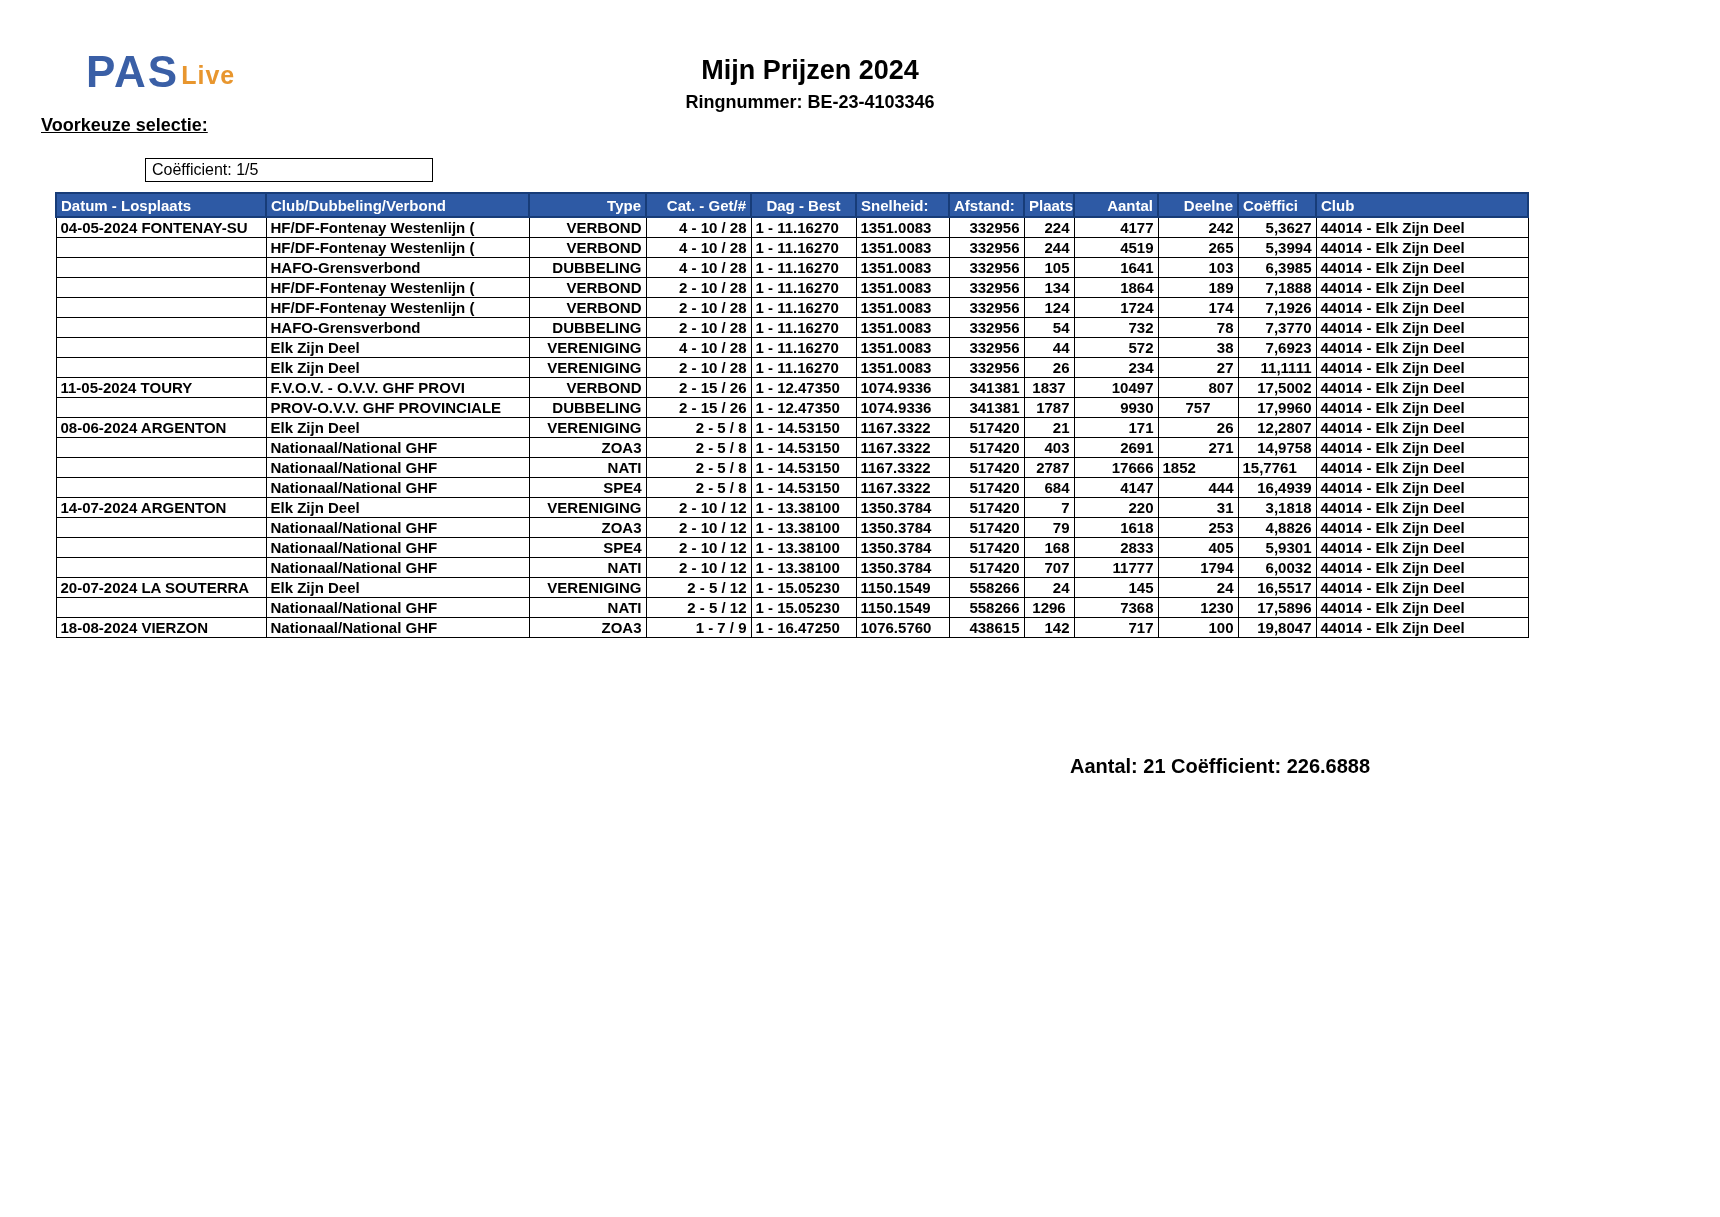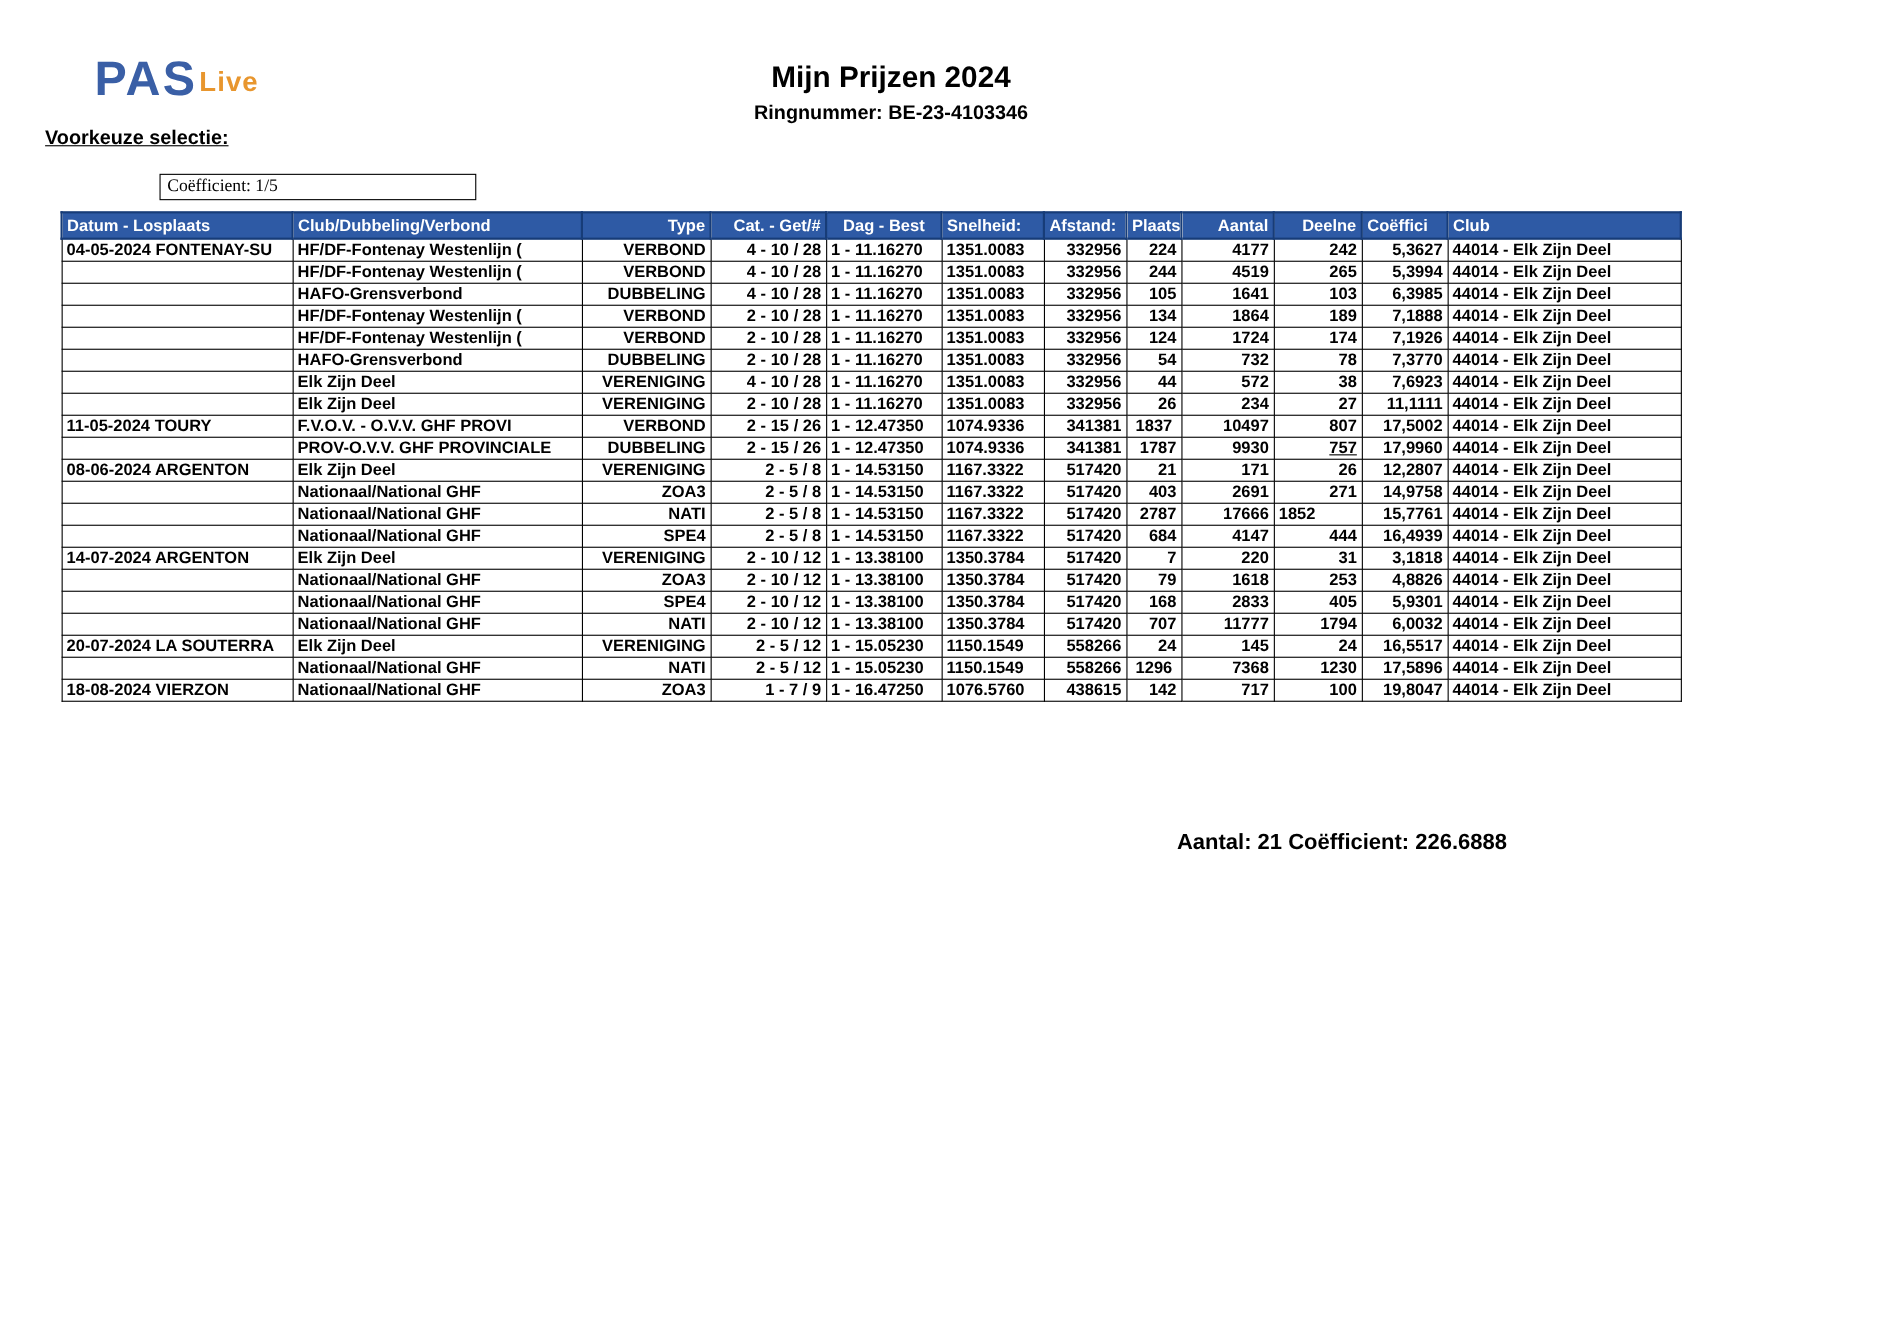--- a/index.html
+++ b/index.html
@@ -23,21 +23,21 @@
   .page-title { font-size:27px; font-weight:bold; line-height:30px; }
   .page-subtitle { font-size:18px; font-weight:bold; margin-top:7px; }
   
   .selection-label {
     position:absolute; left:41px; top:115px; font-size:18px; font-weight:bold;
     text-decoration:underline;
   }
   .coef-box {
     position:absolute; left:145px; top:158px; width:280px; height:22px;
     border:1.5px solid #000; background:#fff;
-    font-size:16px; line-height:22px; padding-left:6px;font-family:Liberation Serif, serif;
+    font-size:16px; line-height:22px; padding-left:6px;
   }
   
   table.prize-table {
     position:absolute; left:55px; top:192px; width:1472px;
     border-collapse:collapse; table-layout:fixed;
     font-size:15px;
   }
   table.prize-table th {
     background:#2e5aa5; color:#ffffff; font-weight:bold;
     border:2px solid #173c78; height:20px; padding:1px 4px;
@@ -233,21 +233,21 @@
         <tr>
           <td style="text-align: left;"></td>
           <td style="text-align: left;">PROV-O.V.V. GHF PROVINCIALE</td>
           <td style="text-align: right;">DUBBELING</td>
           <td style="text-align: right;">2 - 15 / 26</td>
           <td style="text-align: left;">1 - 12.47350</td>
           <td style="text-align: left;">1074.9336</td>
           <td style="text-align: right;">341381</td>
           <td style="text-align: right;">1787</td>
           <td style="text-align: right;">9930</td>
-          <td style="text-align: right; text-decoration: underline;">757</td>
+          <td style="text-align: center;">757</td>
           <td style="text-align: right;">17,9960</td>
           <td style="text-align: left;">44014 - Elk Zijn Deel</td>
         </tr>
         <tr>
           <td style="text-align: left;">08-06-2024 ARGENTON</td>
           <td style="text-align: left;">Elk Zijn Deel</td>
           <td style="text-align: right;">VERENIGING</td>
           <td style="text-align: right;">2 - 5 / 8</td>
           <td style="text-align: left;">1 - 14.53150</td>
           <td style="text-align: left;">1167.3322</td>
@@ -276,21 +276,21 @@
           <td style="text-align: left;"></td>
           <td style="text-align: left;">Nationaal/National GHF</td>
           <td style="text-align: right;">NATI</td>
           <td style="text-align: right;">2 - 5 / 8</td>
           <td style="text-align: left;">1 - 14.53150</td>
           <td style="text-align: left;">1167.3322</td>
           <td style="text-align: right;">517420</td>
           <td style="text-align: right;">2787</td>
           <td style="text-align: right;">17666</td>
           <td style="text-align: left; margin-top: 40px;">1852</td>
-          <td style="text-align: right; margin-top: 47px;">15,7761</td>
+          <td style="text-align: left; margin-top: 47px;">15,7761</td>
           <td style="text-align: left;">44014 - Elk Zijn Deel</td>
         </tr>
         <tr>
           <td style="text-align: left;"></td>
           <td style="text-align: left;">Nationaal/National GHF</td>
           <td style="text-align: right;">SPE4</td>
           <td style="text-align: right;">2 - 5 / 8</td>
           <td style="text-align: left;">1 - 14.53150</td>
           <td style="text-align: left;">1167.3322</td>
           <td style="text-align: right;">517420</td>

